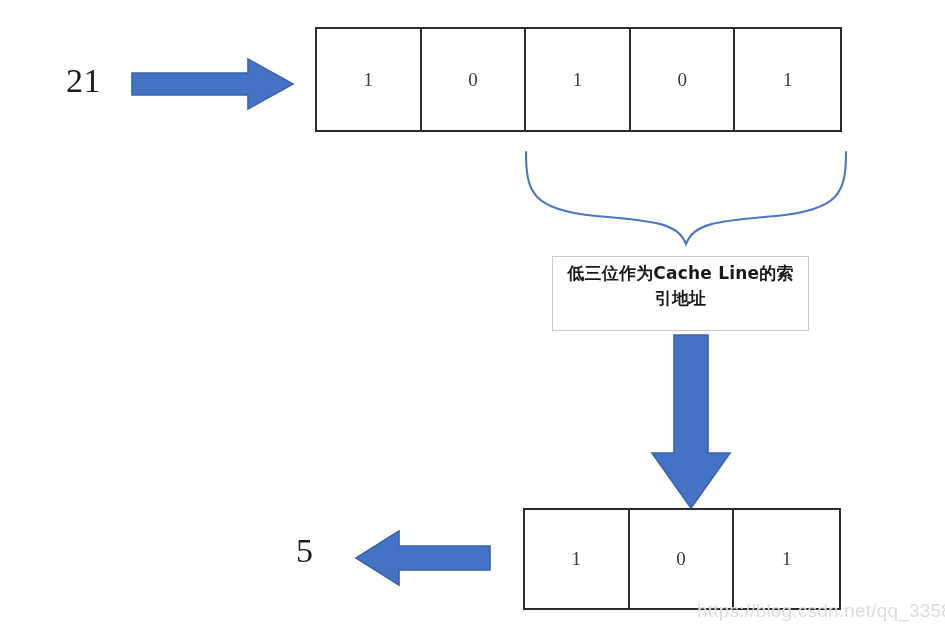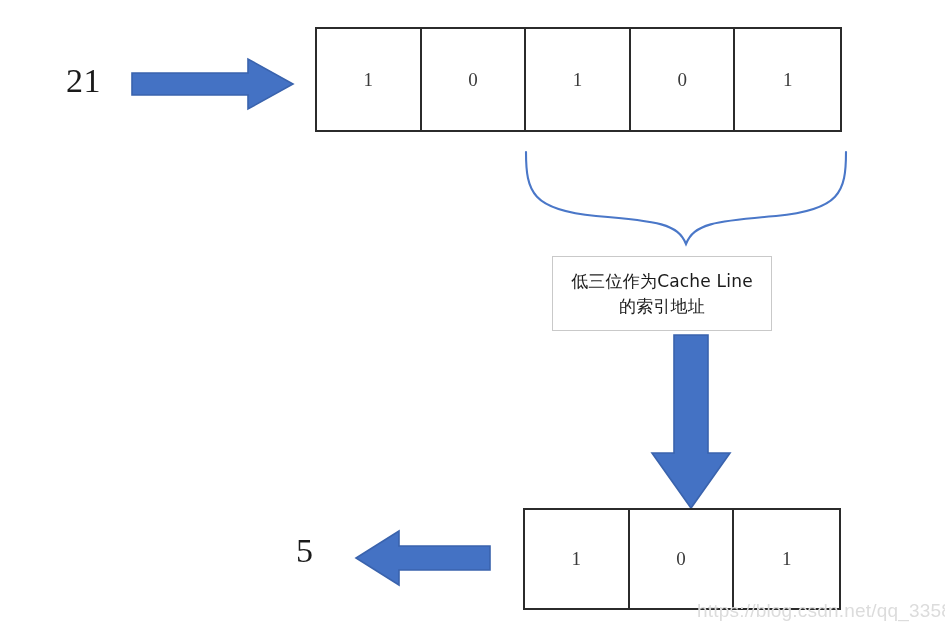--- a/index.html
+++ b/index.html
@@ -82,30 +82,31 @@
     left: 518px;
     top: 148px;
     display: block;
   }
 
   
   #annotation-box {
     position: absolute;
     left: 552px;
     top: 256px;
-    width: 220px;
+    width: 257px;
     height: 75px;
     box-sizing: border-box;
     border: 1px solid #c9c9c9;
     background: #ffffff;
     display: flex;
-    align-items: center;
+    align-items: flex-start;
     justify-content: center;
     text-align: center;
     padding: 4px 10px;
+    font-weight: bold;
   }
   #annotation-text {
     font-family: "DejaVu Sans", "Liberation Sans", sans-serif;
     font-size: 17px;
     line-height: 1.45;
     color: #1a1a1a;
     letter-spacing: 0.2px;
   }
 
   

